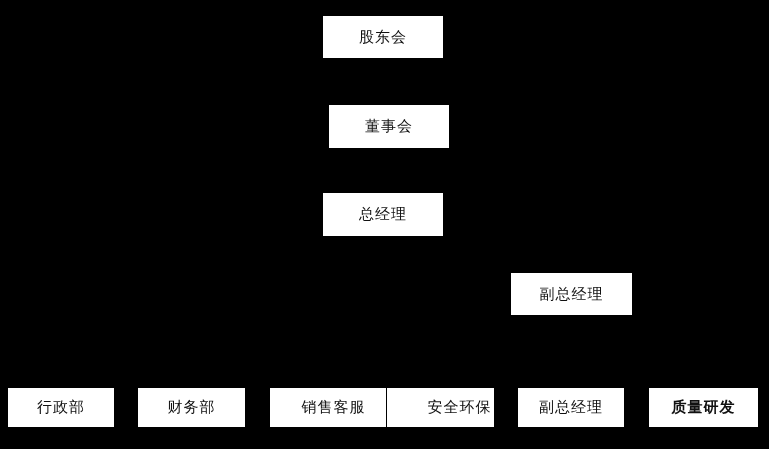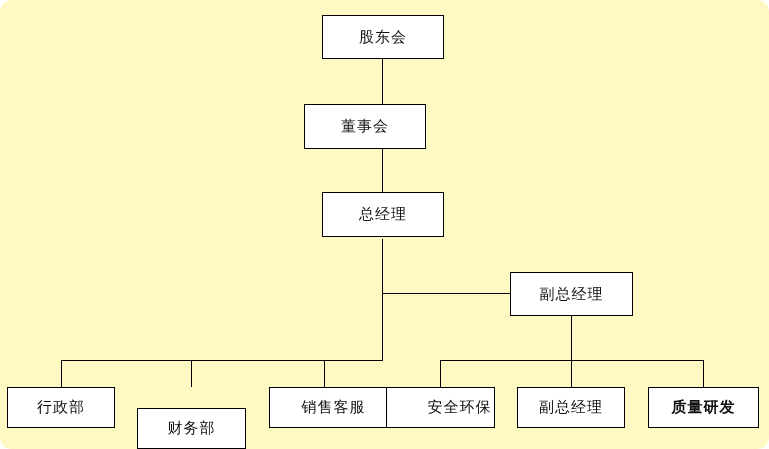--- a/index.html
+++ b/index.html
@@ -4,24 +4,23 @@
 <style>
   html, body {
     margin: 0;
     padding: 0;
     background: #ffffff;
   }
   #canvas {
     position: relative;
     width: 769px;
     height: 449px;
-    background: #fef9c3;
+    background: #000000;
     font-family: "Liberation Sans", sans-serif;
     overflow: hidden;
-    border-radius: 12px;
   }
   .node {
     position: absolute;
     box-sizing: border-box;
     background: #ffffff;
     border: 1.5px solid #000000;
     display: flex;
     align-items: center;
     justify-content: center;
     font-size: 15px;
@@ -33,25 +32,25 @@
   .line {
     position: absolute;
     background: #000000;
     z-index: 1;
   }
   .line.h { height: 1px; }
   .line.v { width: 1px; }
 
   
   #n-shareholders { left: 322px; top: 15px;  width: 122px; height: 44px; }
-  #n-board        { left: 304px; top: 104px; width: 122px; height: 45px; }
+  #n-board        { left: 328px; top: 104px; width: 122px; height: 45px; }
   #n-gm           { left: 322px; top: 192px; width: 122px; height: 45px; }
   #n-dgm          { left: 510px; top: 272px; width: 123px; height: 44px; }
   #n-admin        { left: 7px;   top: 387px; width: 108px; height: 41px; }
-  #n-finance      { left: 137px; top: 387px; width: 109px; height: 41px; margin-top: 21px; }
+  #n-finance      { left: 137px; top: 387px; width: 109px; height: 41px; }
   #n-sales        { left: 269px; top: 387px; width: 129px; height: 41px; }
   #n-safety       { left: 386px; top: 387px; width: 109px; height: 41px; padding-left: 38px; }
   #n-production   { left: 517px; top: 387px; width: 108px; height: 41px; }
   #n-quality      { left: 648px; top: 387px; width: 111px; height: 41px; font-weight: bold; }
 
   
   #l-sh-board   { left: 382px; top: 59px;  height: 45px; }   
   #l-board-gm   { left: 382px; top: 149px; height: 45px; }   
   #l-gm-down    { left: 382px; top: 239px; height: 122px; }  
   #l-gm-dgm     { left: 383px; top: 293px; width: 127px; }   

